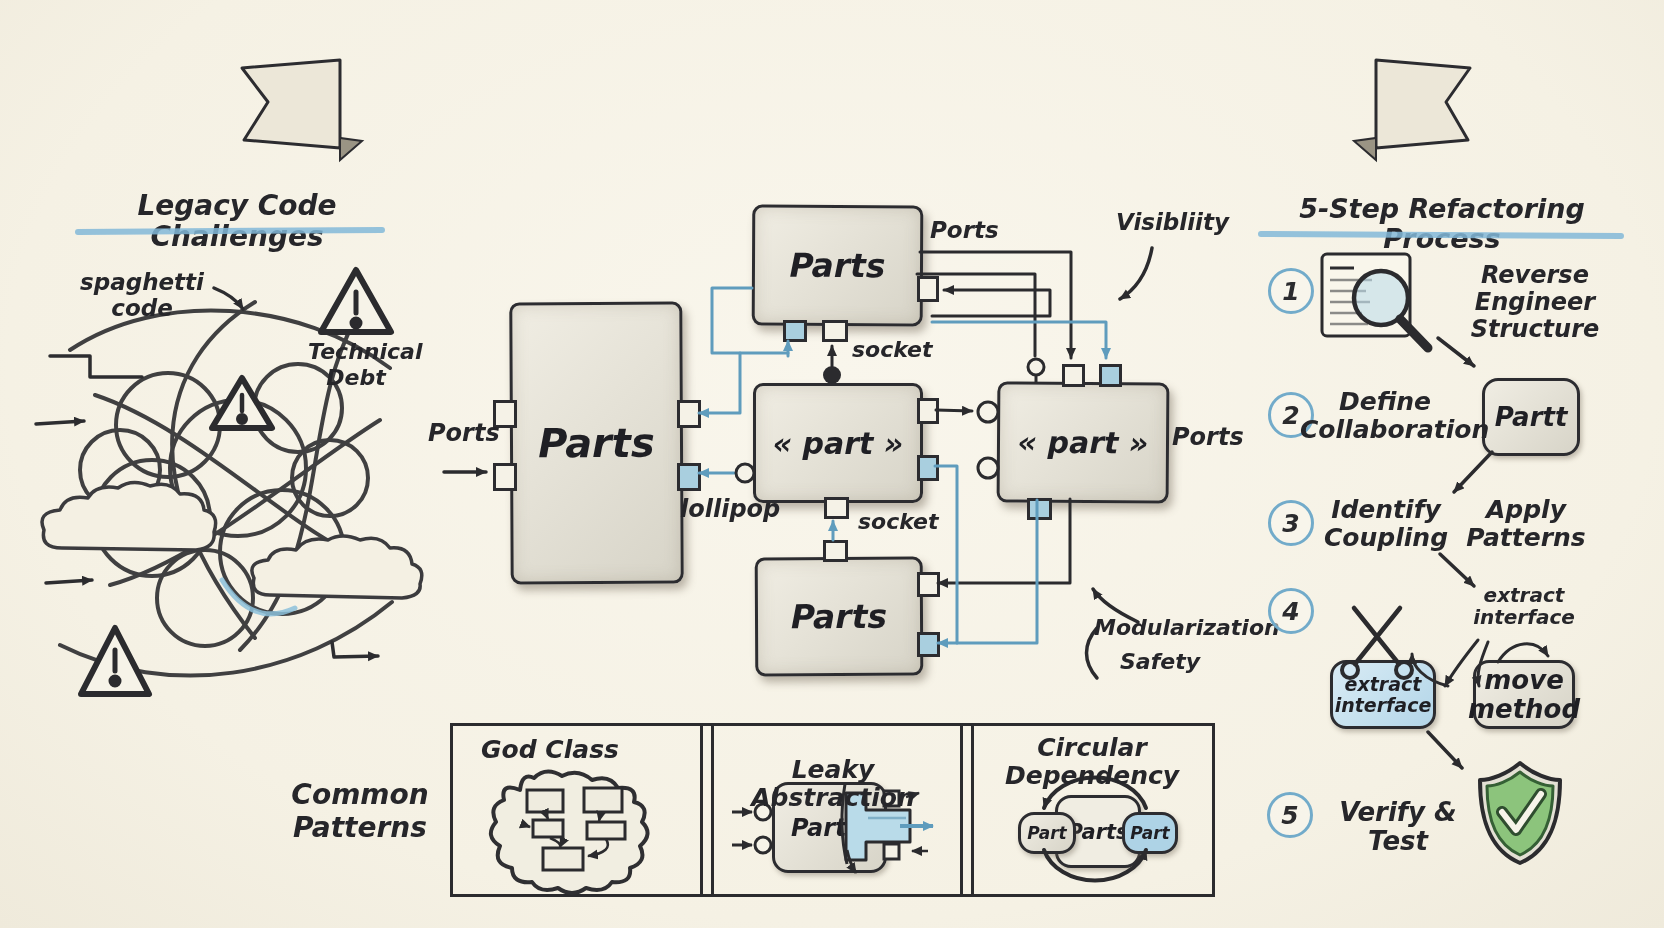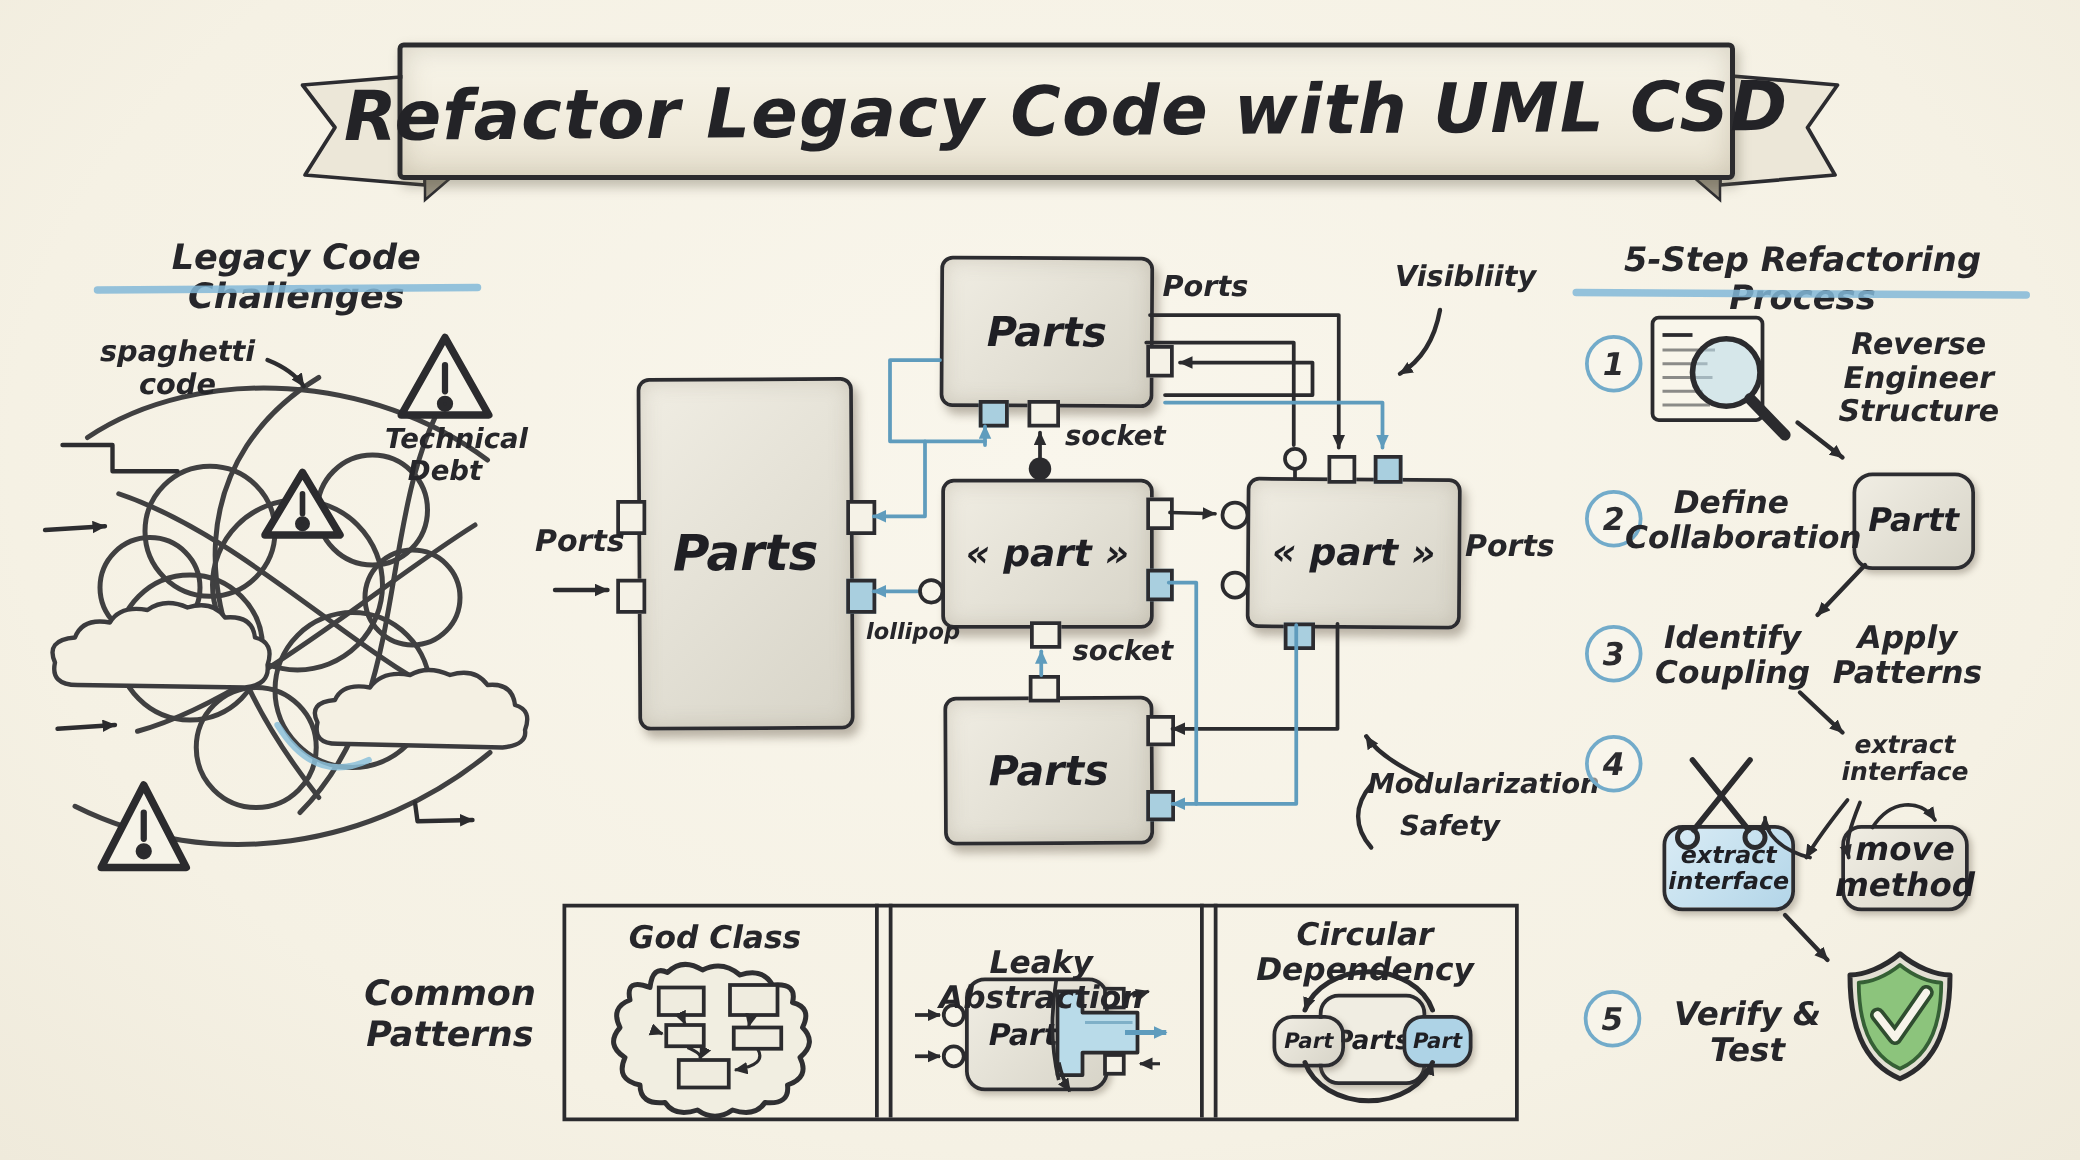--- a/index.html
+++ b/index.html
@@ -96,23 +96,20 @@
 
   <g stroke="#2d2d30" stroke-width="3.5" fill="none" stroke-linecap="round" stroke-linejoin="round">
     <path d="M50,356 L90,356 L90,377 L142,377"></path>
     <path d="M36,424 L84,421" marker-end="url(#mD)"></path>
     <path d="M46,583 L92,580" marker-end="url(#mD)"></path>
     <path d="M332,642 L334,657 L378,656" marker-end="url(#mD)"></path>
     <path d="M214,288 Q234,296 243,309" marker-end="url(#mD)"></path>
   </g>
 </svg>
 
-<div class="banner">
-  <div class="banner-title">Refactor Legacy Code with UML CSD</div>
-</div>
 
 <div class="lbl" style="left:72px;top:190px;width:330px;font-size:28px;">Legacy Code Challenges</div>
 <div class="underline" style="left:75px;top:228px;width:310px;transform:rotate(-.4deg);"></div>
 
 <div class="lbl" style="left:1252px;top:194px;width:380px;font-size:27px;">5-Step Refactoring Process</div>
 <div class="underline" style="left:1258px;top:232px;width:366px;transform:rotate(.3deg);"></div>
 
 <div class="lbl" style="left:62px;top:270px;width:160px;font-size:23px;">spaghetti code</div>
 <div class="lbl" style="left:308px;top:340px;width:96px;font-size:22px;">Technical</div>
 <div class="lbl" style="left:308px;top:366px;width:96px;font-size:22px;">Debt</div>
@@ -138,21 +135,21 @@
 <div class="port blue" style="left:1027px;top:498px;width:19px;height:16px;"></div>
 <div class="port" style="left:823px;top:540px;width:19px;height:16px;"></div>
 <div class="port" style="left:917px;top:572px;width:17px;height:19px;"></div>
 <div class="port blue" style="left:917px;top:632px;width:17px;height:19px;"></div>
 
 <div class="lbl" style="left:428px;top:420px;width:64px;font-size:24px;">Ports</div>
 <div class="lbl" style="left:930px;top:218px;width:64px;font-size:23px;">Ports</div>
 <div class="lbl" style="left:1172px;top:424px;width:64px;font-size:24px;">Ports</div>
 <div class="lbl" style="left:852px;top:338px;width:70px;font-size:22px;">socket</div>
 <div class="lbl" style="left:858px;top:510px;width:70px;font-size:22px;">socket</div>
-<div class="lbl" style="left:680px;top:496px;width:88px;font-size:18px;text-align:right;">lollipop</div>
+<div class="lbl" style="left:680px;top:496px;width:88px;font-size:24px;text-align:right;">lollipop</div>
 <div class="lbl" style="left:1116px;top:210px;width:106px;font-size:23px;">Visibliity</div>
 <div class="lbl" style="left:1094px;top:616px;width:156px;font-size:22px;">Modularization</div>
 <div class="lbl" style="left:1120px;top:650px;width:80px;font-size:22px;">Safety</div>
 
 <div class="numc" style="left:1268px;top:268px;">1</div>
 <div class="numc" style="left:1268px;top:392px;">2</div>
 <div class="numc" style="left:1268px;top:500px;">3</div>
 <div class="numc" style="left:1268px;top:588px;">4</div>
 <div class="numc" style="left:1267px;top:792px;">5</div>
 
@@ -193,21 +190,21 @@
 <div class="panel" style="left:450px;top:723px;width:759px;height:168px;"></div>
 <div class="vdiv" style="left:700px;top:723px;height:171px;"></div>
 <div class="vdiv" style="left:711px;top:723px;height:171px;"></div>
 <div class="vdiv" style="left:960px;top:723px;height:171px;"></div>
 <div class="vdiv" style="left:971px;top:723px;height:171px;"></div>
 
 <div class="lbl" style="left:290px;top:778px;width:140px;font-size:28px;line-height:1.18;">
   <span>Common</span><br>
   <span>Patterns</span>
 </div>
-<div class="lbl" style="left:478px;top:736px;width:144px;font-size:25px;margin-left:22px;">God Class</div>
+<div class="lbl" style="left:478px;top:736px;width:144px;font-size:25px;">God Class</div>
 <div class="lbl" style="left:738px;top:736px;width:190px;font-size:25px;margin-top:20px;">Leaky Abstraction</div>
 <div class="lbl" style="left:984px;top:734px;width:216px;font-size:25px;">Circular Dependency</div>
 
 <div class="sbox plain" style="left:772px;top:782px;width:115px;height:91px;font-size:24px;justify-content:flex-start;padding-left:16px;box-sizing:border-box;">Parts</div>
 
 <div class="sbox plain" style="left:1055px;top:795px;width:80px;height:67px;font-size:21px;background:#f0ede2;z-index:10;">Parts</div>
 <div class="sbox plain" style="left:1018px;top:812px;width:52px;height:36px;font-size:17px;z-index:11;">Part</div>
 <div class="sbox plain blue" style="left:1122px;top:812px;width:50px;height:36px;font-size:17px;z-index:11;background:#aed3e6;">Part</div>
 
 <svg id="svg-over" class="layer" width="1664" height="928" viewBox="0 0 1664 928">

